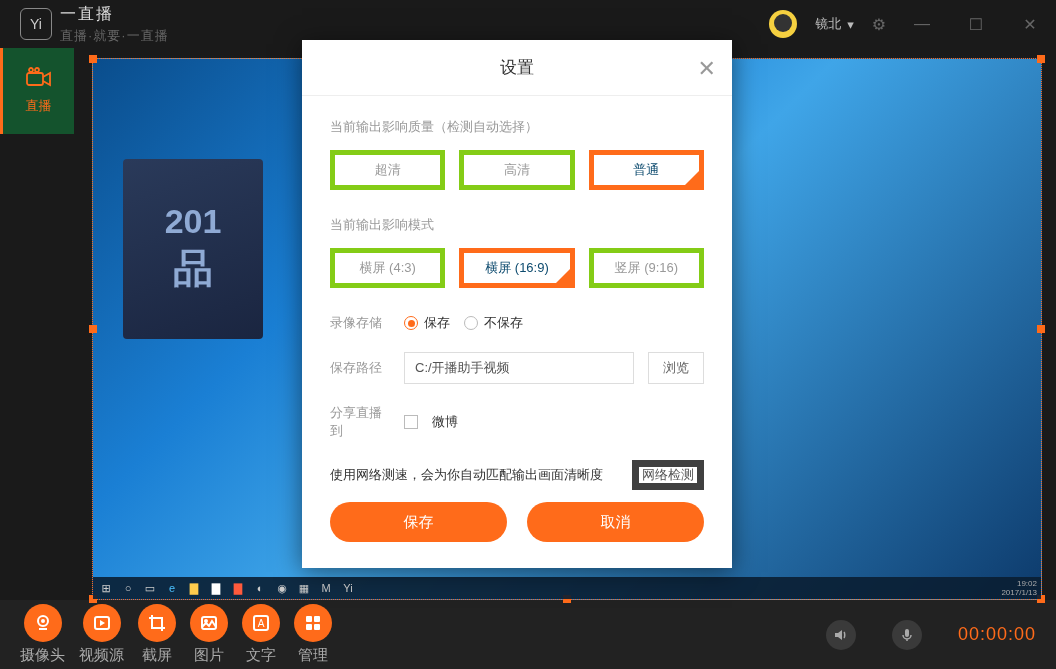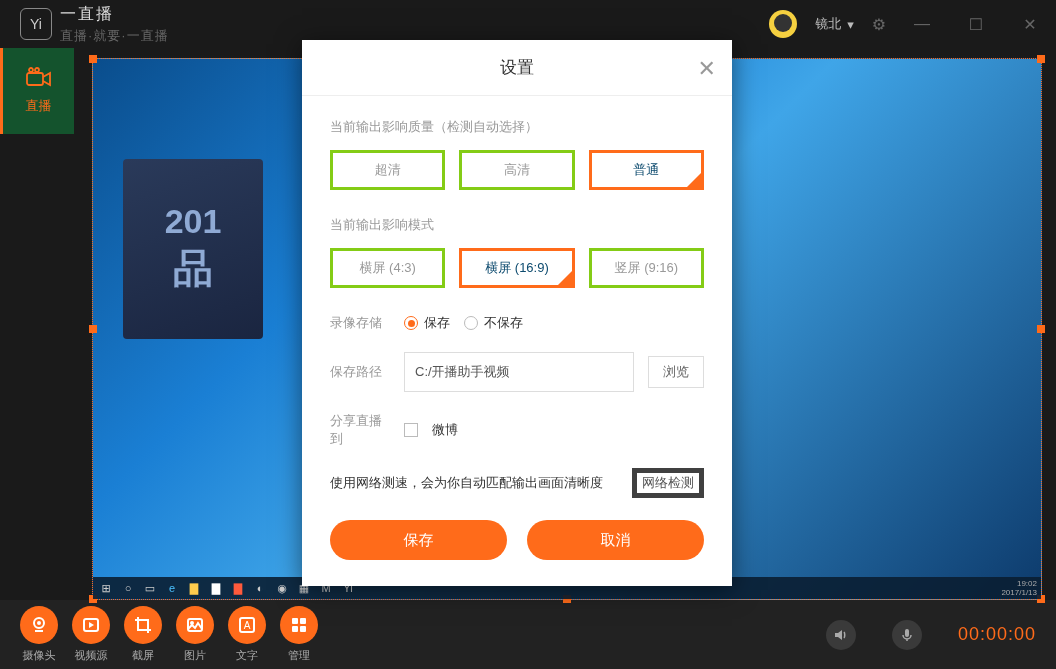--- a/index.html
+++ b/index.html
@@ -40,49 +40,49 @@
 .tb-icon { width: 18px; height: 16px; display: flex; align-items: center; justify-content: center; font-size: 11px; color: #ccc; }
 .tb-time { position: absolute; right: 4px; bottom: 2px; color: #aaa; font-size: 8px; text-align: right; line-height: 9px; }
 
 .wallpaper-card { position: absolute; left: 30px; top: 100px; width: 140px; height: 180px; background: linear-gradient(160deg,#2a3a5a,#1a2540); border-radius: 4px; display: flex; flex-direction: column; align-items: center; justify-content: center; color: #8faad4; }
 
 
 .bottombar { height: 69px; background: #222; display: flex; align-items: center; padding: 0 20px; }
 .tool-items { display: flex; gap: 14px; }
 .tool { display: flex; flex-direction: column; align-items: center; gap: 4px; cursor: pointer; }
 .tool-circle { width: 38px; height: 38px; border-radius: 50%; background: #ff6b1a; display: flex; align-items: center; justify-content: center; color: #fff; }
-.tool-label { color: #aaa; font-size: 11px; }
+.tool-label { color: #aaa; font-size: 15px; }
 .bottom-right { margin-left: auto; display: flex; align-items: center; gap: 36px; }
 .audio-btn { width: 30px; height: 30px; border-radius: 50%; background: #3a3a3a; display: flex; align-items: center; justify-content: center; color: #aaa; cursor: pointer; }
 .timer { color: #ff6b1a; font-size: 18px; letter-spacing: 1px; }
 .start-btn { width: 110px; height: 40px; border-radius: 20px; background: #ff6b1a; color: #fff; display: flex; align-items: center; justify-content: center; font-size: 15px; cursor: pointer; }
 
 
 .modal { position: absolute; left: 302px; top: 40px; width: 430px; background: #fff; box-shadow: 0 4px 24px rgba(0,0,0,.5); }
 .modal-header { height: 56px; display: flex; align-items: center; justify-content: center; position: relative; border-bottom: 1px solid #eee; }
 .modal-title { font-size: 17px; color: #333; }
 .modal-close { position: absolute; right: 16px; top: 16px; color: #999; cursor: pointer; font-size: 22px; }
 .modal-body { padding: 22px 28px 26px; }
 .section-label { color: #999; font-size: 13px; margin-bottom: 14px; }
 .opt-row { display: flex; gap: 14px; margin-bottom: 26px; }
-.opt-btn { flex: 1; height: 40px; border: 3px solid #84cc16; display: flex; align-items: center; justify-content: center; color: #999; font-size: 13px; cursor: pointer; position: relative; }
+.opt-btn { flex: 1; height: 40px; border: 5px solid #84cc16; display: flex; align-items: center; justify-content: center; color: #999; font-size: 13px; cursor: pointer; position: relative; }
 .opt-btn.selected { border-color: #ff6b1a; color: #0c4a6e; }
 .opt-btn.selected::after { content: ''; position: absolute; right: 0; bottom: 0; border: 7px solid transparent; border-right-color: #ff6b1a; border-bottom-color: #ff6b1a; }
 .form-row { display: flex; align-items: center; gap: 14px; margin-bottom: 20px; font-size: 13px; }
 .form-label { color: #999; width: 60px; flex-shrink: 0; }
 .radio { display: flex; align-items: center; gap: 6px; color: #333; cursor: pointer; }
 .radio-dot { width: 14px; height: 14px; border: 1px solid #bbb; border-radius: 50%; display: flex; align-items: center; justify-content: center; }
 .radio.checked .radio-dot { border-color: #ff6b1a; }
 .radio.checked .radio-dot::after { content: ''; width: 7px; height: 7px; background: #ff6b1a; border-radius: 50%; }
-.path-input { flex: 1; height: 40px; border: 1px solid #ddd; padding: 0 10px; color: #555; font-size: 13px; }
+.path-input { flex: 1; height: 32px; border: 1px solid #ddd; padding: 0 10px; color: #555; font-size: 13px; }
 .browse-btn { width: 56px; height: 32px; border: 1px solid #ddd; display: flex; align-items: center; justify-content: center; color: #666; cursor: pointer; font-size: 13px; }
 .checkbox { width: 14px; height: 14px; border: 1px solid #bbb; cursor: pointer; }
-.net-row { display: flex; align-items: center; justify-content: space-between; margin-bottom: 22px; }
+.net-row { display: flex; align-items: center; justify-content: space-between; margin-bottom: 12px; }
 .net-text { color: #333; font-size: 13px; }
-.net-btn { width: 72px; height: 30px; border: 5px solid #404040; display: flex; align-items: center; justify-content: center; color: #555; cursor: pointer; font-size: 13px; }
+.net-btn { width: 72px; height: 30px; border: 7px solid #404040; display: flex; align-items: center; justify-content: center; color: #555; cursor: pointer; font-size: 13px; }
 .modal-actions { display: flex; gap: 20px; }
 .action-btn { flex: 1; height: 40px; border-radius: 20px; background: #ff6b1a; color: #fff; display: flex; align-items: center; justify-content: center; font-size: 15px; cursor: pointer; }
 </style>
 </head>
 <body>
 
 <div class="titlebar">
   <div class="logo-area">
     <div class="logo-box">Yi</div>
     <div>

